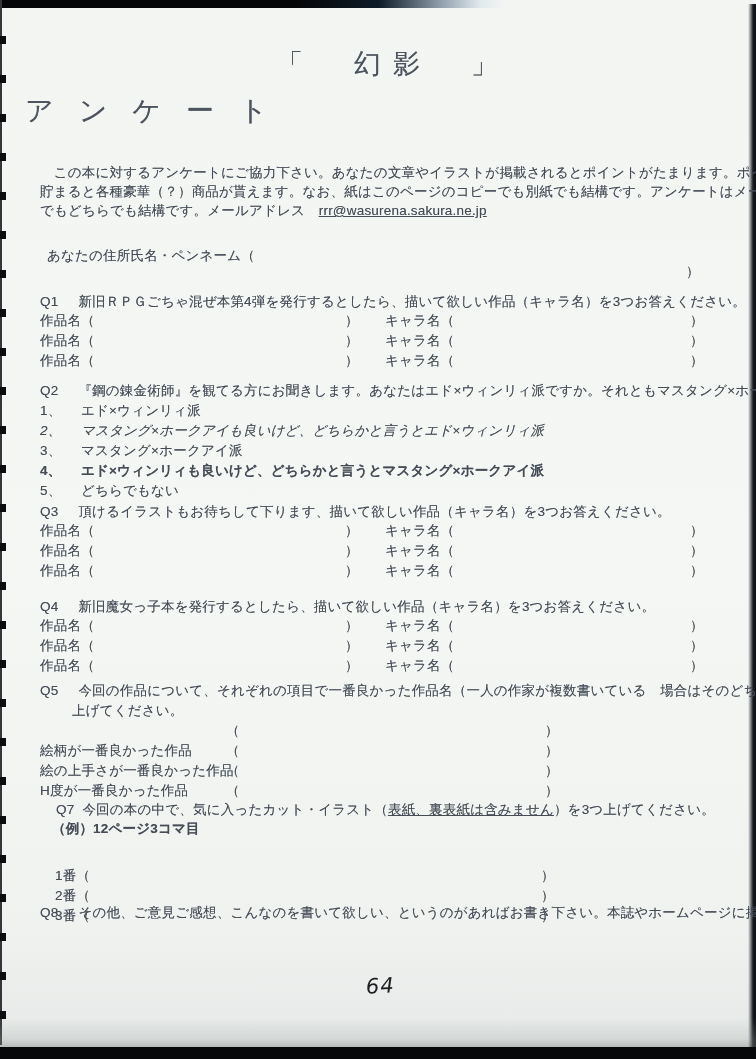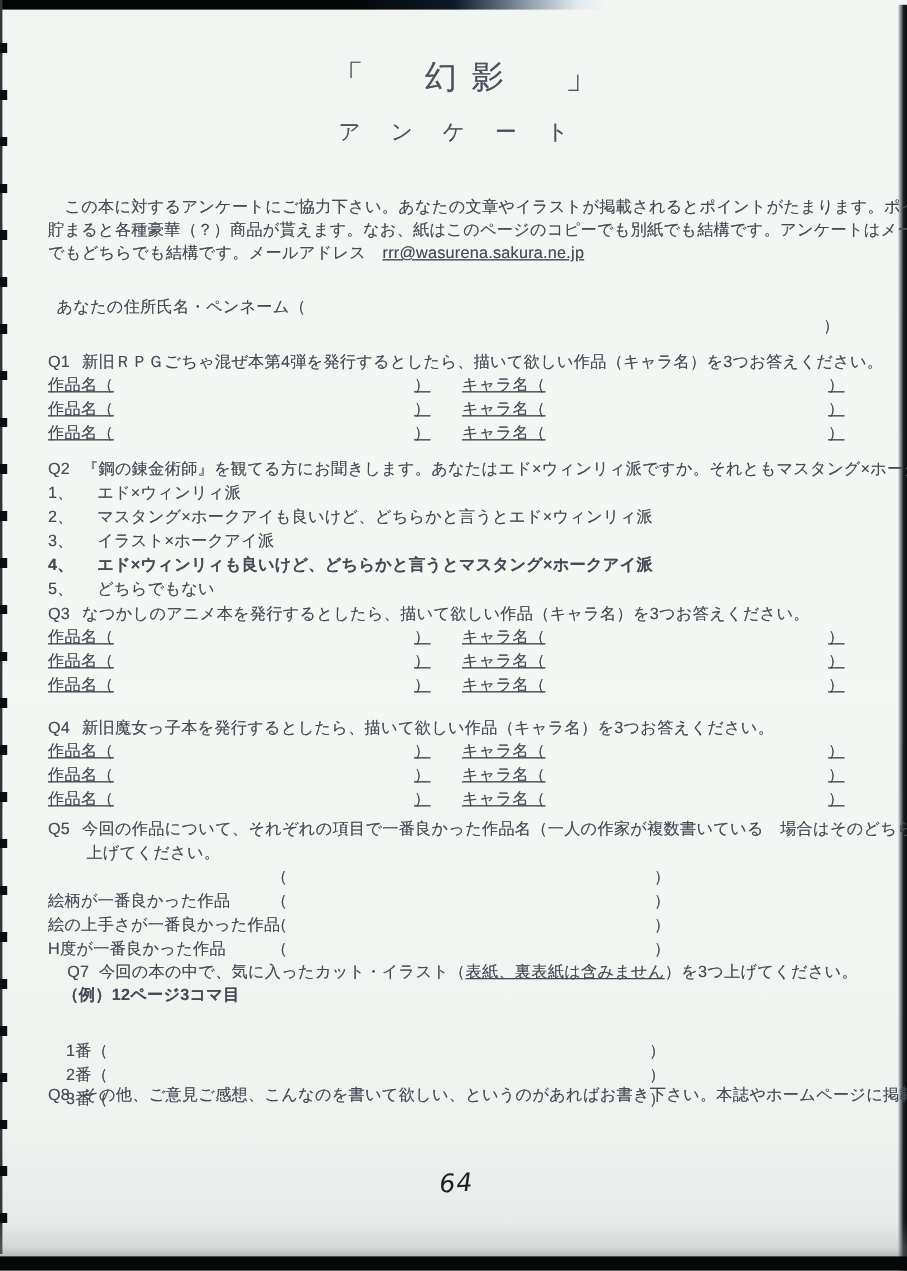--- a/index.html
+++ b/index.html
@@ -32,30 +32,30 @@
   }
   .edge-bottom{position:absolute;left:0;right:0;bottom:0;height:12px;background:#070809;}
 
   .txt{
     position:absolute;white-space:nowrap;
     color:#454c55;font-size:13.5px;line-height:19px;letter-spacing:.2px;
     text-shadow:0 0 .4px rgba(70,80,95,.55);
   }
   .serif{font-family:"Liberation Serif","DejaVu Serif",serif;font-weight:400;color:#4c545e;}
   .title{top:55px;left:0;width:100%;text-align:center;font-size:27px;letter-spacing:12px;padding-left:30px;box-sizing:border-box;}
-  .subtitle{top:101px;left:0;width:100%;text-align:center;font-size:18px;letter-spacing:25px;padding-left:25px;box-sizing:border-box;}
+  .subtitle{top:101px;left:0;width:100%;text-align:left;font-size:28px;letter-spacing:25px;padding-left:25px;box-sizing:border-box;}
 
   .intro{top:163px;left:40px;width:690px;}
   .underline{text-decoration:underline;}
 
-  .qid{display:inline-block;margin-right:10px;}
+  .qid{display:inline-block;margin-right:20px;}
   .qid-tight{display:inline-block;margin-right:8px;}
 
   .wrow{position:absolute;left:40px;height:19px;width:660px;}
-  .wrow span{position:absolute;top:0;text-decoration:underline;}
+  .wrow span{position:absolute;top:0;}
   .wrow .c0{left:0;}
   .wrow .c1{left:305px;}
   .wrow .c2{left:345px;}
   .wrow .c3{left:650px;}
 
   .opt{position:absolute;left:40px;}
   .opt .num{display:inline-block;width:41px;}
 
   .q5row{position:absolute;left:40px;height:19px;width:560px;}
   .q5row span{position:absolute;top:0;}
@@ -119,35 +119,35 @@
     <span class="c2">キャラ名（</span>
     <span class="c3">）</span>
   </div>
 
   <div class="txt" style="top:381px;left:40px;">
     <span class="qid">Q2</span><span>『鋼の錬金術師』を観てる方にお聞きします。あなたはエド×ウィンリィ派ですか。それともマスタング×ホークアイ派？</span>
   </div>
   <div class="txt opt" style="top:401px;">
     <span class="num">1、</span><span>エド×ウィンリィ派</span>
   </div>
-  <div class="txt opt" style="top:421px;">
+  <div class="txt opt" style="top:421px;font-style:italic;">
     <span class="num">2、</span><span>マスタング×ホークアイも良いけど、どちらかと言うとエド×ウィンリィ派</span>
   </div>
   <div class="txt opt" style="top:441px;">
-    <span class="num">3、</span><span>イラスト×ホークアイ派</span>
+    <span class="num">3、</span><span>マスタング×ホークアイ派</span>
   </div>
   <div class="txt opt" style="top:461px;font-weight:bold;">
     <span class="num">4、</span><span>エド×ウィンリィも良いけど、どちらかと言うとマスタング×ホークアイ派</span>
   </div>
   <div class="txt opt" style="top:481px;">
     <span class="num">5、</span><span>どちらでもない</span>
   </div>
 
   <div class="txt" style="top:502px;left:40px;">
-    <span class="qid">Q3</span><span>なつかしのアニメ本を発行するとしたら、描いて欲しい作品（キャラ名）を3つお答えください。</span>
+    <span class="qid">Q3</span><span>頂けるイラストもお待ちして下ります、描いて欲しい作品（キャラ名）を3つお答えください。</span>
   </div>
   <div class="txt wrow" style="top:521px;">
     <span class="c0">作品名（</span>
     <span class="c1">）</span>
     <span class="c2">キャラ名（</span>
     <span class="c3">）</span>
   </div>
   <div class="txt wrow" style="top:541px;">
     <span class="c0">作品名（</span>
     <span class="c1">）</span>

